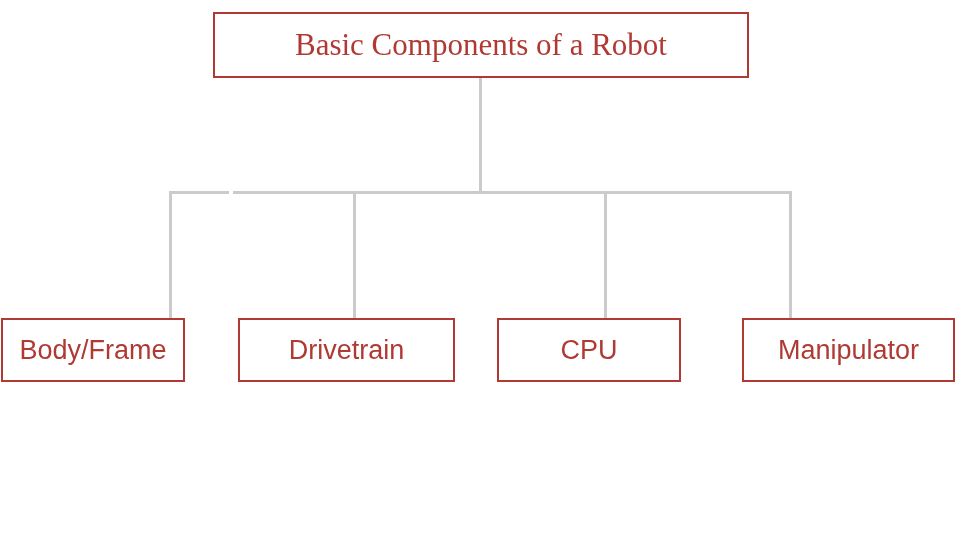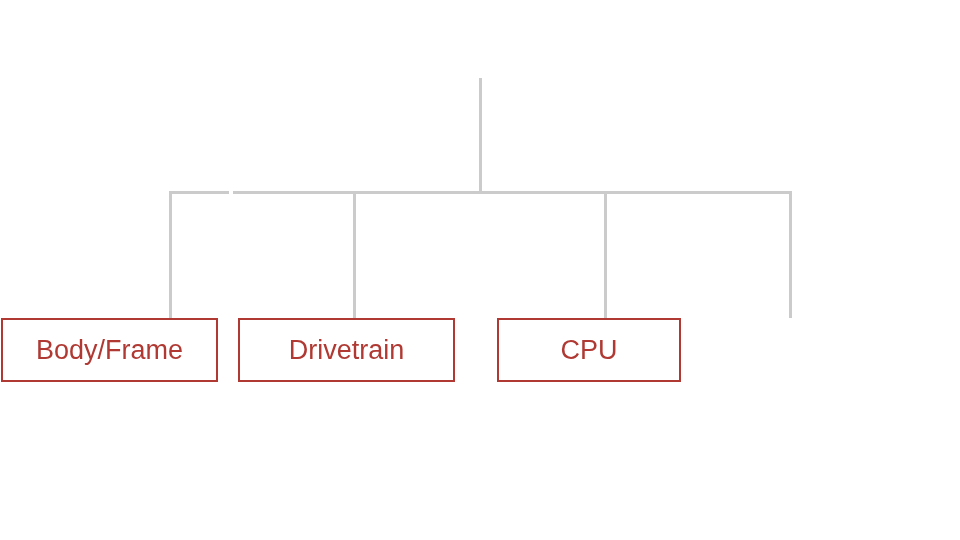--- a/index.html
+++ b/index.html
@@ -33,21 +33,21 @@
     width: 536px;
     height: 66px;
     font-family: "Liberation Serif", "DejaVu Serif", serif;
     font-size: 31px;
   }
   .child-node {
     top: 318px;
     height: 64px;
     font-size: 27px;
   }
-  .child-0 { left: 1px;   width: 217px; }
+  .child-0 { left: 1px;   width: 184px; }
   .child-1 { left: 238px; width: 217px; text-align: center; }
   .child-2 { left: 497px; width: 184px; }
   .child-3 { left: 742px; width: 213px; }
   .connector {
     position: absolute;
     background: var(--connector-gray, #CBCBCB);
   }
   .trunk        { left: 479px; top: 78px;  width: 3px;  height: 116px; }
   .rail-left    { left: 169px; top: 191px; width: 60px; height: 3px; }
   .rail-right   { left: 233px; top: 191px; width: 559px; height: 3px; }
@@ -55,20 +55,23 @@
   .drop-0 { left: 169px; }
   .drop-1 { left: 353px; }
   .drop-2 { left: 604px; }
   .drop-3 { left: 789px; }
 </style>
 </head>
 <body>
 
 <div class="canvas">
 
+  <div class="node title-node">
+    <span>Basic Components of a Robot</span>
+  </div>
 
   <div class="connector trunk"></div>
   <div class="connector rail-left"></div>
   <div class="connector rail-right"></div>
 
   <div class="connector drop drop-0"></div>
   <div class="connector drop drop-1"></div>
   <div class="connector drop drop-2"></div>
   <div class="connector drop drop-3"></div>
 
@@ -77,14 +80,17 @@
   </div>
 
   <div class="node child-node child-1">
     <span>Drivetrain</span>
   </div>
 
   <div class="node child-node child-2">
     <span>CPU</span>
   </div>
 
+  <div class="node child-node child-3">
+    <span>Manipulator</span>
+  </div>
 
 </div>
 
 </body></html>

